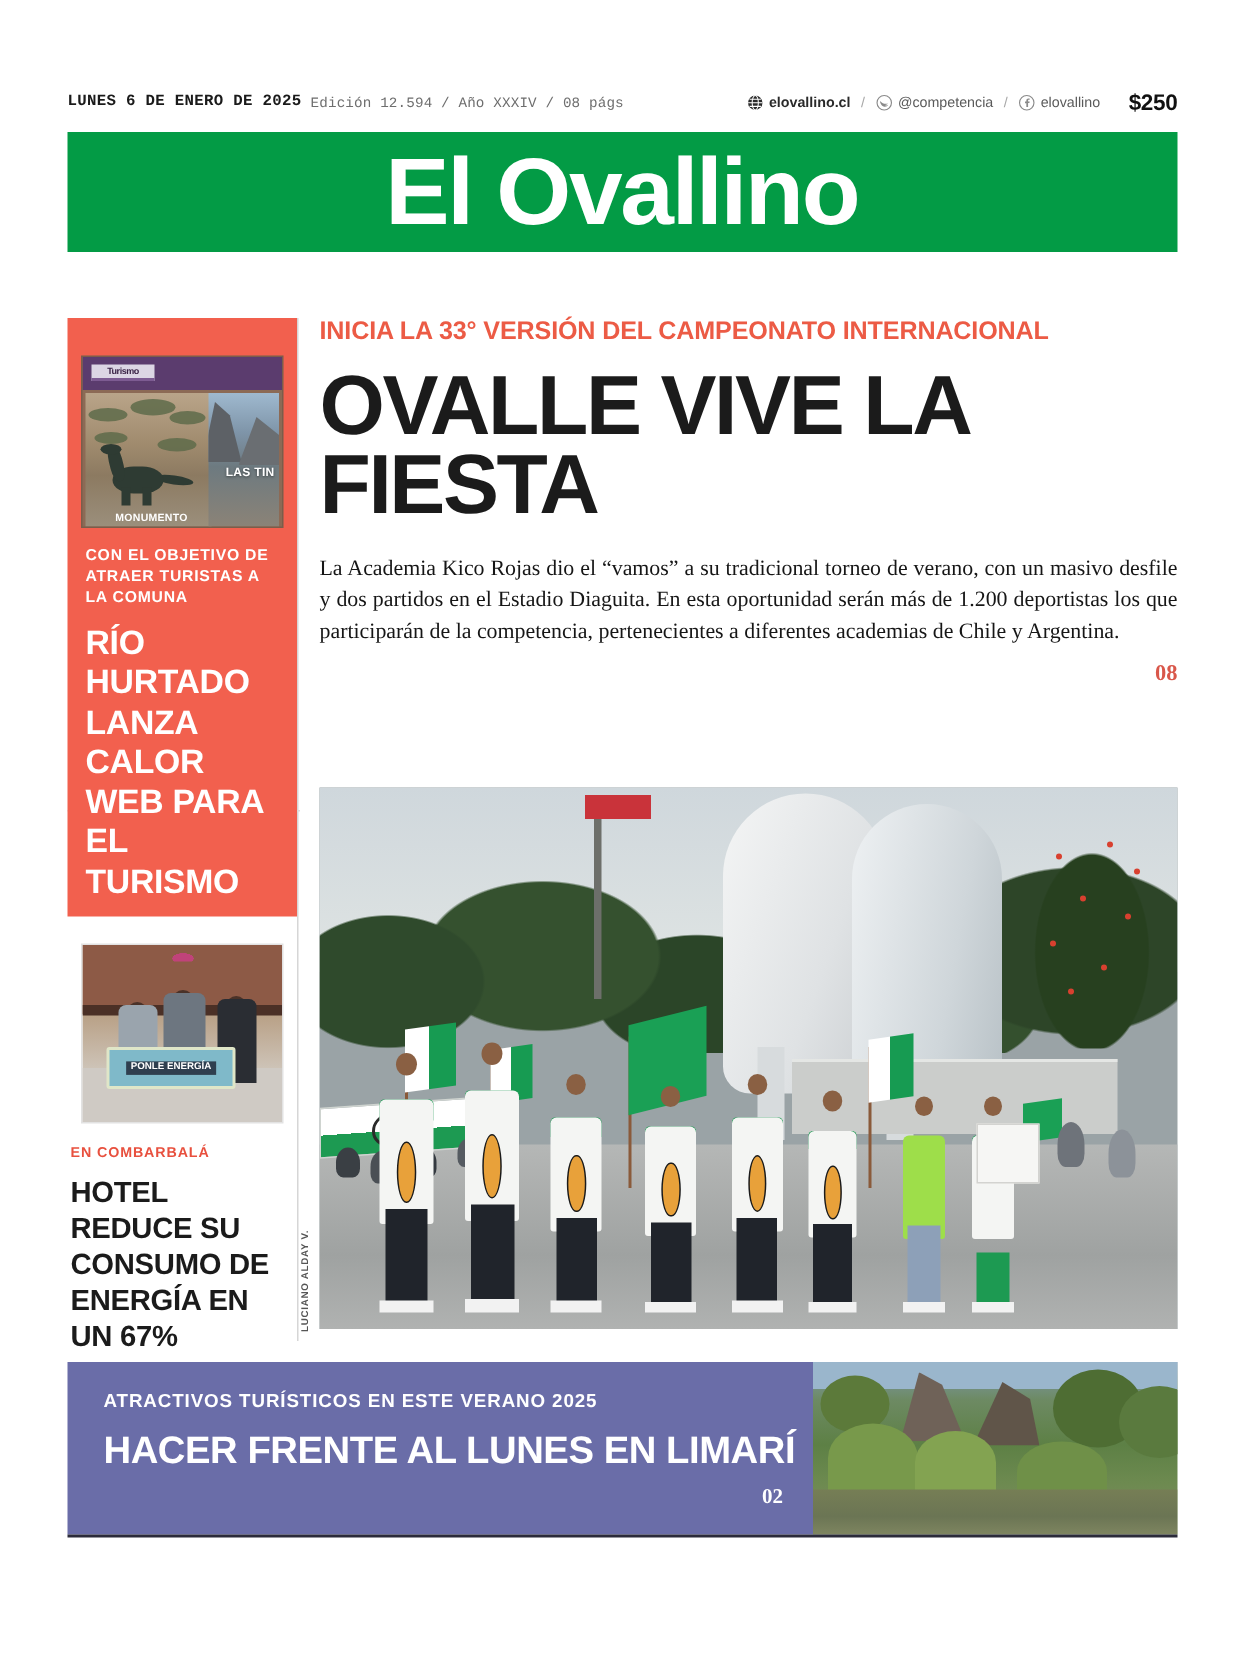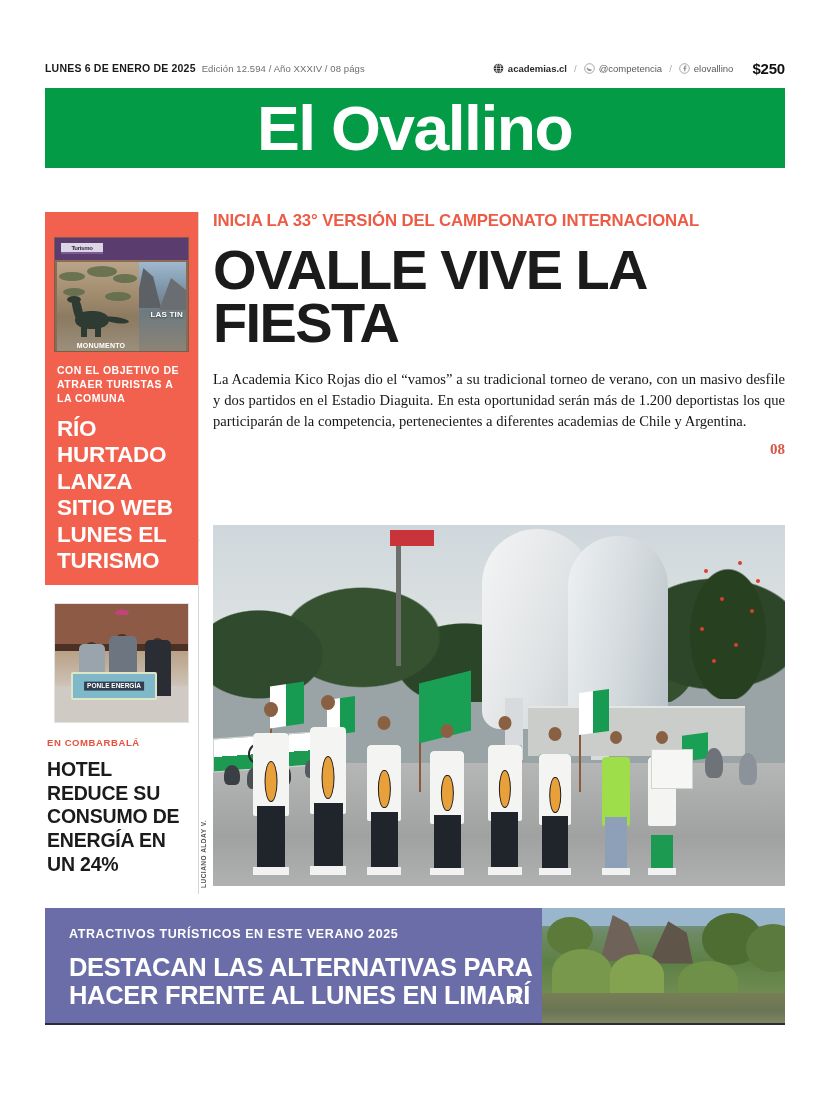--- a/index.html
+++ b/index.html
@@ -9,21 +9,21 @@
     font-family:"Liberation Sans", sans-serif;
     -webkit-font-smoothing:antialiased;
   }
   .page { position:relative; width:822px; height:1105px; background:#fff; overflow:hidden; }
 
   
   .topbar {
     position:absolute; left:45px; top:55px; width:740px; height:26px;
     display:flex; align-items:center; justify-content:space-between;
   }
-  .topbar-left { display:flex; align-items:center; gap:6px; white-space:nowrap; }
+  .topbar-left { display:flex; align-items:center; gap:6px; white-space:nowrap;font-family:Liberation Mono, monospace; }
   .date-line {
     font-size:10.5px; font-weight:bold; letter-spacing:.2px; color:#1a1a1a;
   }
   .edition-line { font-size:9.5px; color:#6e6e6e; letter-spacing:.1px; }
   .topbar-right { display:flex; align-items:center; gap:5px; white-space:nowrap; }
   .soc { display:flex; align-items:center; gap:4px; }
   .soc-ico { width:11px; height:11px; display:inline-block; flex:0 0 auto; }
   .soc-ico svg { display:block; }
   .soc-txt { font-size:9.5px; color:#5a5a5a; }
   .soc-txt.bold { font-weight:bold; color:#2a2a2a; }
@@ -271,21 +271,21 @@
     </div>
     <div class="topbar-right">
       <a class="soc" style="text-decoration:none">
         <span class="soc-ico">
           <svg width="11" height="11" viewBox="0 0 16 16">
               <circle cx="8" cy="8" r="7" fill="#2a2a2a"></circle>
               <ellipse cx="8" cy="8" rx="3" ry="7" fill="none" stroke="#fff" stroke-width="1"></ellipse>
               <path d="M1 8h14M2.5 4.5h11M2.5 11.5h11" stroke="#fff" stroke-width="1"></path>
             </svg>
         </span>
-        <span class="soc-txt bold">academias.cl</span>
+        <span class="soc-txt bold">elovallino.cl</span>
       </a>
       <span class="slash">/</span>
       <a class="soc" style="text-decoration:none">
         <span class="soc-ico">
           <svg width="11" height="11" viewBox="0 0 16 16">
               <circle cx="8" cy="8" r="7" fill="none" stroke="#8a8a8a" stroke-width="1.1"></circle>
               <path d="M4 6.2c2.1 2.6 5 3.4 7.6 2.5-.6.9-1.7 1.5-3.1 1.4 1.1.7 2.3.6 3.3-.2-.5 1.3-2 2.1-3.6 1.9-2.1-.2-3.6-2-4.2-4.2z" fill="#8a8a8a"></path>
             </svg>
         </span>
         <span class="soc-txt">@competencia</span>
@@ -333,42 +333,42 @@
           </div>
           <div class="shot-cap">MONUMENTO</div>
         </div>
         <div class="shot-right">
           <div class="rock" style="left:-4px;top:6px;width:26px;height:40px;clip-path:polygon(0 100%,32% 0,70% 22%,100% 100%);"></div>
           <div class="rock" style="left:20px;top:14px;width:30px;height:34px;clip-path:polygon(0 100%,40% 6%,100% 48%,100% 100%);background:#6a6e72;"></div>
           <div class="shot-cap2">LAS TIN</div>
         </div>
       </div>
       <div class="promo-kicker">CON EL OBJETIVO DE ATRAER TURISTAS A LA COMUNA</div>
-      <div class="promo-head">RÍO HURTADO LANZA SITIO WEB LUNES EL TURISMO</div>
+      <div class="promo-head">RÍO HURTADO LANZA CALOR WEB PARA EL TURISMO</div>
     </div>
 
     <div class="story2">
       <div class="story2-photo">
         <div class="s2-wall"></div>
         <div class="s2-roof"></div>
         <div class="s2-ground"></div>
         <div class="s2-palm" style="background:radial-gradient(ellipse 10px 5px at 50% 80%, #c0437a 0 70%, transparent 72%)"></div>
         <div class="s2-head" style="left:30px;top:38px;width:13px;height:13px;"></div>
         <div class="s2-person" style="left:24px;width:26px;height:52px;background:#9aa4ad;"></div>
         <div class="s2-head" style="left:60px;top:30px;width:14px;height:14px;"></div>
         <div class="s2-person" style="left:54px;width:28px;height:60px;background:#6d7680;"></div>
         <div class="s2-head" style="left:96px;top:34px;width:13px;height:13px;"></div>
         <div class="s2-person" style="left:90px;width:26px;height:56px;background:#2a2d33;"></div>
         <div class="s2-banner">
           <div class="s2-banner-txt">PONLE
 ENERGÍA</div>
         </div>
       </div>
       <div class="story2-kicker">EN COMBARBALÁ</div>
-      <div class="story2-head">HOTEL REDUCE SU CONSUMO DE ENERGÍA EN UN 24%</div>
+      <div class="story2-head">HOTEL REDUCE SU CONSUMO DE ENERGÍA EN UN 67%</div>
     </div>
   </div>
 
   <div class="main">
     <div class="main-kicker">INICIA LA 33° VERSIÓN DEL CAMPEONATO INTERNACIONAL</div>
     <div class="main-head">
       <span>OVALLE VIVE LA FIESTA</span>
     </div>
     <div class="main-lead">La Academia Kico Rojas dio el “vamos” a su tradicional torneo de verano, con un masivo desfile y dos partidos en el Estadio Diaguita. En esta oportunidad serán más de 1.200 deportistas los que participarán de la competencia, pertenecientes a diferentes academias de Chile y Argentina.</div>
     <div class="main-page">08</div>
@@ -481,21 +481,20 @@
       </div>
       <div class="ph-sign"></div>
     </div>
   </div>
   <div class="photo-credit">LUCIANO ALDAY V.</div>
 
   <div class="bottom">
     <div class="bottom-text">
       <div class="bottom-kicker">ATRACTIVOS TURÍSTICOS EN ESTE VERANO 2025</div>
       <div class="bottom-head">
-        <span>DESTACAN LAS ALTERNATIVAS PARA</span>
         <span>HACER FRENTE AL LUNES EN LIMARÍ</span>
       </div>
       <div class="bottom-page">02</div>
     </div>
     <div class="bottom-photo">
       <div class="bp-sky"></div>
       <div class="bp-rock" style="left:22%;top:6%;width:48px;height:46px;clip-path:polygon(10% 100%,36% 0,68% 18%,100% 100%);"></div>
       <div class="bp-rock" style="left:44%;top:10%;width:44px;height:44px;clip-path:polygon(0 100%,44% 4%,86% 30%,100% 100%);background:#605549;"></div>
       <div class="bp-tree" style="left:2%;top:8%;width:46px;height:38px;background:#5c7a3a;"></div>
       <div class="bp-tree" style="left:66%;top:4%;width:60px;height:52px;background:#4e6d33;"></div>

